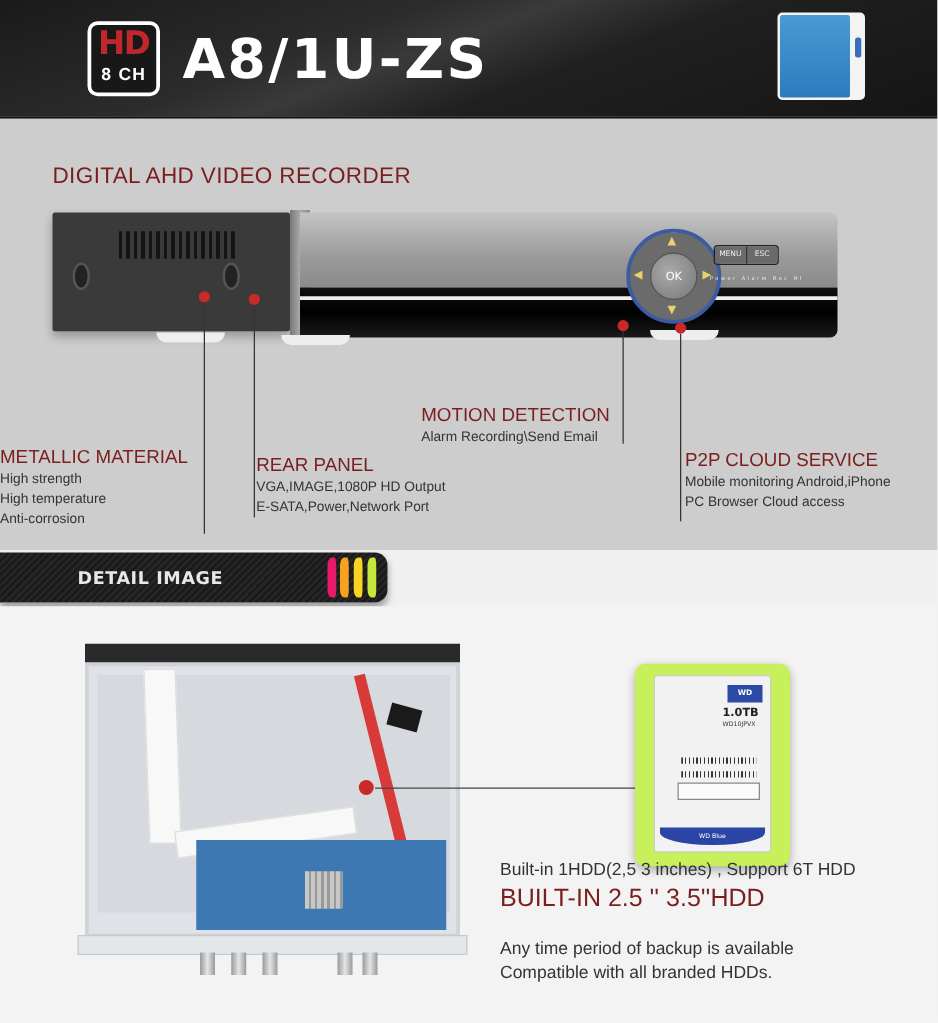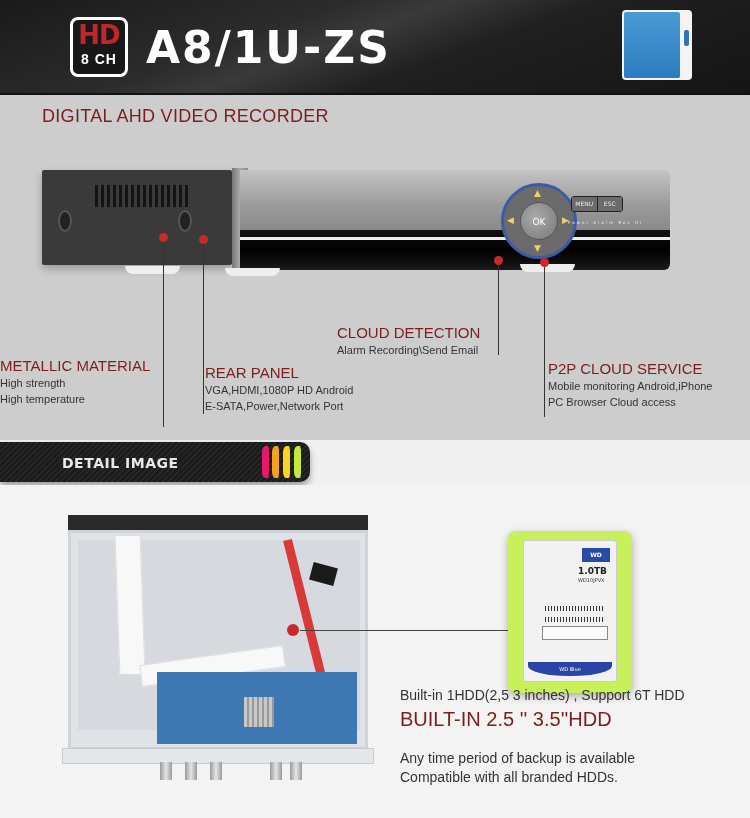--- a/index.html
+++ b/index.html
@@ -12,21 +12,21 @@
   .hd-badge .hd { display:block; font-family:"DejaVu Sans", sans-serif; font-weight:bold; font-size:26px; color:#c0272d; line-height:30px; letter-spacing:-1px; }
   .hd-badge .ch { display:block; font-family:"Liberation Sans", sans-serif; font-size:14px; color:#fff; line-height:18px; letter-spacing:1px;font-weight:bold; }
   .model { left:146px; top:18px; font-family:"DejaVu Sans", sans-serif; font-weight:bold; font-size:44px; color:#fff; letter-spacing:2px; line-height:60px; }
   .mini-dvr { left:622px; top:10px; width:70px; height:70px; border-radius:4px; background:#f3f3f3; }
   .mini-dvr .face { position:absolute; left:2px; top:2px; width:56px; height:66px; background: linear-gradient(180deg,#4a9ad4,#2c7bbf); border-radius:2px; }
   .mini-dvr .port { position:absolute; left:62px; top:20px; width:5px; height:16px; background:#3670b8; border-radius:2px; }
 
   
   .top-section { left:0; top:95px; width:750px; height:345px; background:#cdcdcd; }
   .title-red { color:#7b1e1e; font-family:"Liberation Sans", sans-serif; }
-  .section-title { left:42px; top:106px; font-size:18px; letter-spacing:0.3px; }
+  .section-title { left:42px; top:130px; font-size:18px; letter-spacing:0.3px; }
 
   
   .dvr-side { left:42px; top:170px; width:190px; height:95px; background:#3a3a3a; border-radius:2px; box-shadow: 0 4px 8px rgba(0,0,0,0.25); }
   .vents { left:95px; top:185px; width:95px; height:22px; background: repeating-linear-gradient(90deg,#141414 0 3px, transparent 3px 6px); }
   .hole { width:14px; height:22px; border-radius:50%; background:#222; border:2px solid #555; }
   .dvr-bevel { left:232px; top:168px; width:16px; height:100px; background: linear-gradient(90deg,#777,#aaa,#888); }
   .dvr-front { left:240px; top:170px; width:430px; height:60px; background: linear-gradient(180deg,#c4c4c4,#9a9a9a 60%,#8a8a8a); border-radius: 0 6px 0 0; }
   .dvr-lower { left:240px; top:230px; width:430px; height:40px; background: linear-gradient(180deg,#111,#000 50%,#1a1a1a); border-radius: 0 0 6px 0; }
   .dvr-strip { left:240px; top:237px; width:430px; height:3px; background:#eee; }
   .foot { width:55px; height:8px; background:#eee; border-radius:0 0 10px 10px; }
@@ -129,30 +129,31 @@
 <div class="abs lead" style="left:203px;top:244px;height:170px;"></div>
 <div class="abs red-dot" style="left:494px;top:256px;"></div>
 <div class="abs lead" style="left:498px;top:265px;height:90px;"></div>
 <div class="abs red-dot" style="left:540px;top:258px;"></div>
 <div class="abs lead" style="left:544px;top:267px;height:150px;"></div>
 
 <div class="abs right" style="left:0;top:357px;width:160px;">
   <div class="callout-title">METALLIC MATERIAL</div>
   <div class="callout-text">High strength</div>
   <div class="callout-text">High temperature</div>
+  <div class="callout-text">Anti-corrosion</div>
 </div>
 
 <div class="abs" style="left:205px;top:364px;width:200px;">
   <div class="callout-title">REAR PANEL</div>
-  <div class="callout-text">VGA,HDMI,1080P HD Android</div>
+  <div class="callout-text">VGA,IMAGE,1080P HD Output</div>
   <div class="callout-text">E-SATA,Power,Network Port</div>
 </div>
 
 <div class="abs" style="left:337px;top:324px;width:165px;">
-  <div class="callout-title">CLOUD DETECTION</div>
+  <div class="callout-title">MOTION DETECTION</div>
   <div class="callout-text">Alarm Recording\Send Email</div>
 </div>
 
 <div class="abs" style="left:548px;top:360px;width:200px;">
   <div class="callout-title">P2P CLOUD SERVICE</div>
   <div class="callout-text">Mobile monitoring Android,iPhone</div>
   <div class="callout-text">PC Browser Cloud access</div>
 </div>
 
 <div class="abs banner-bg"></div>

